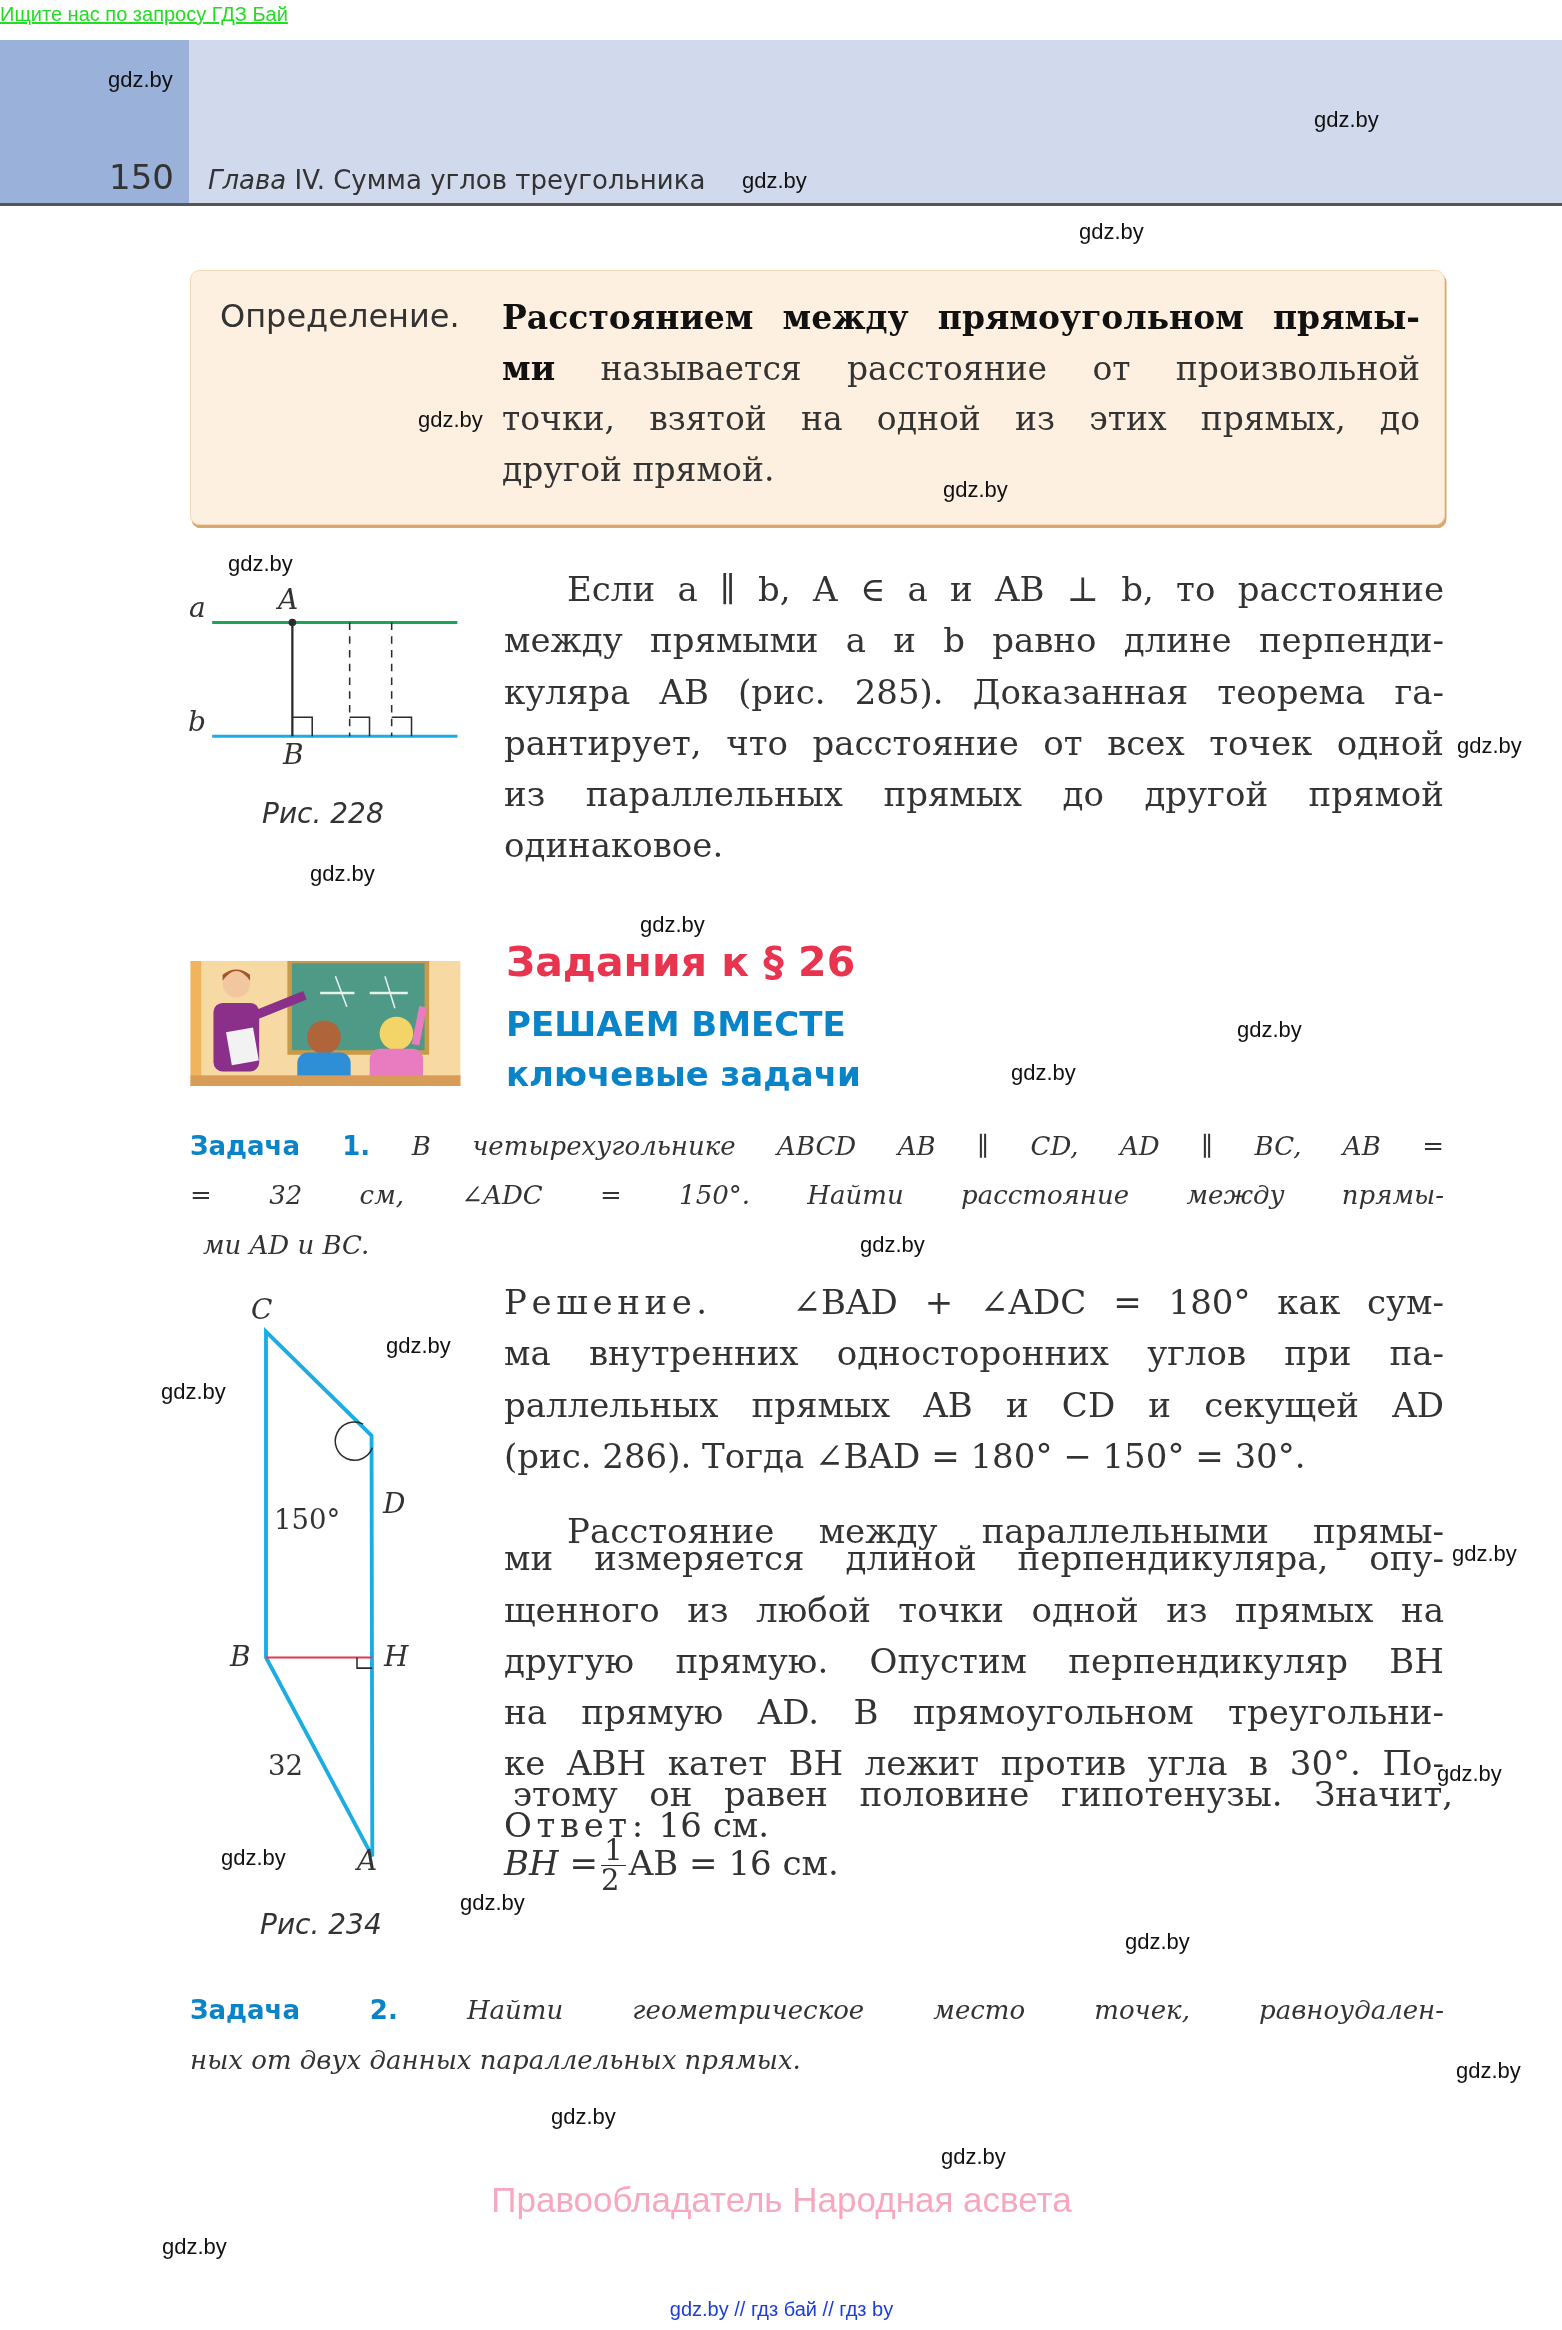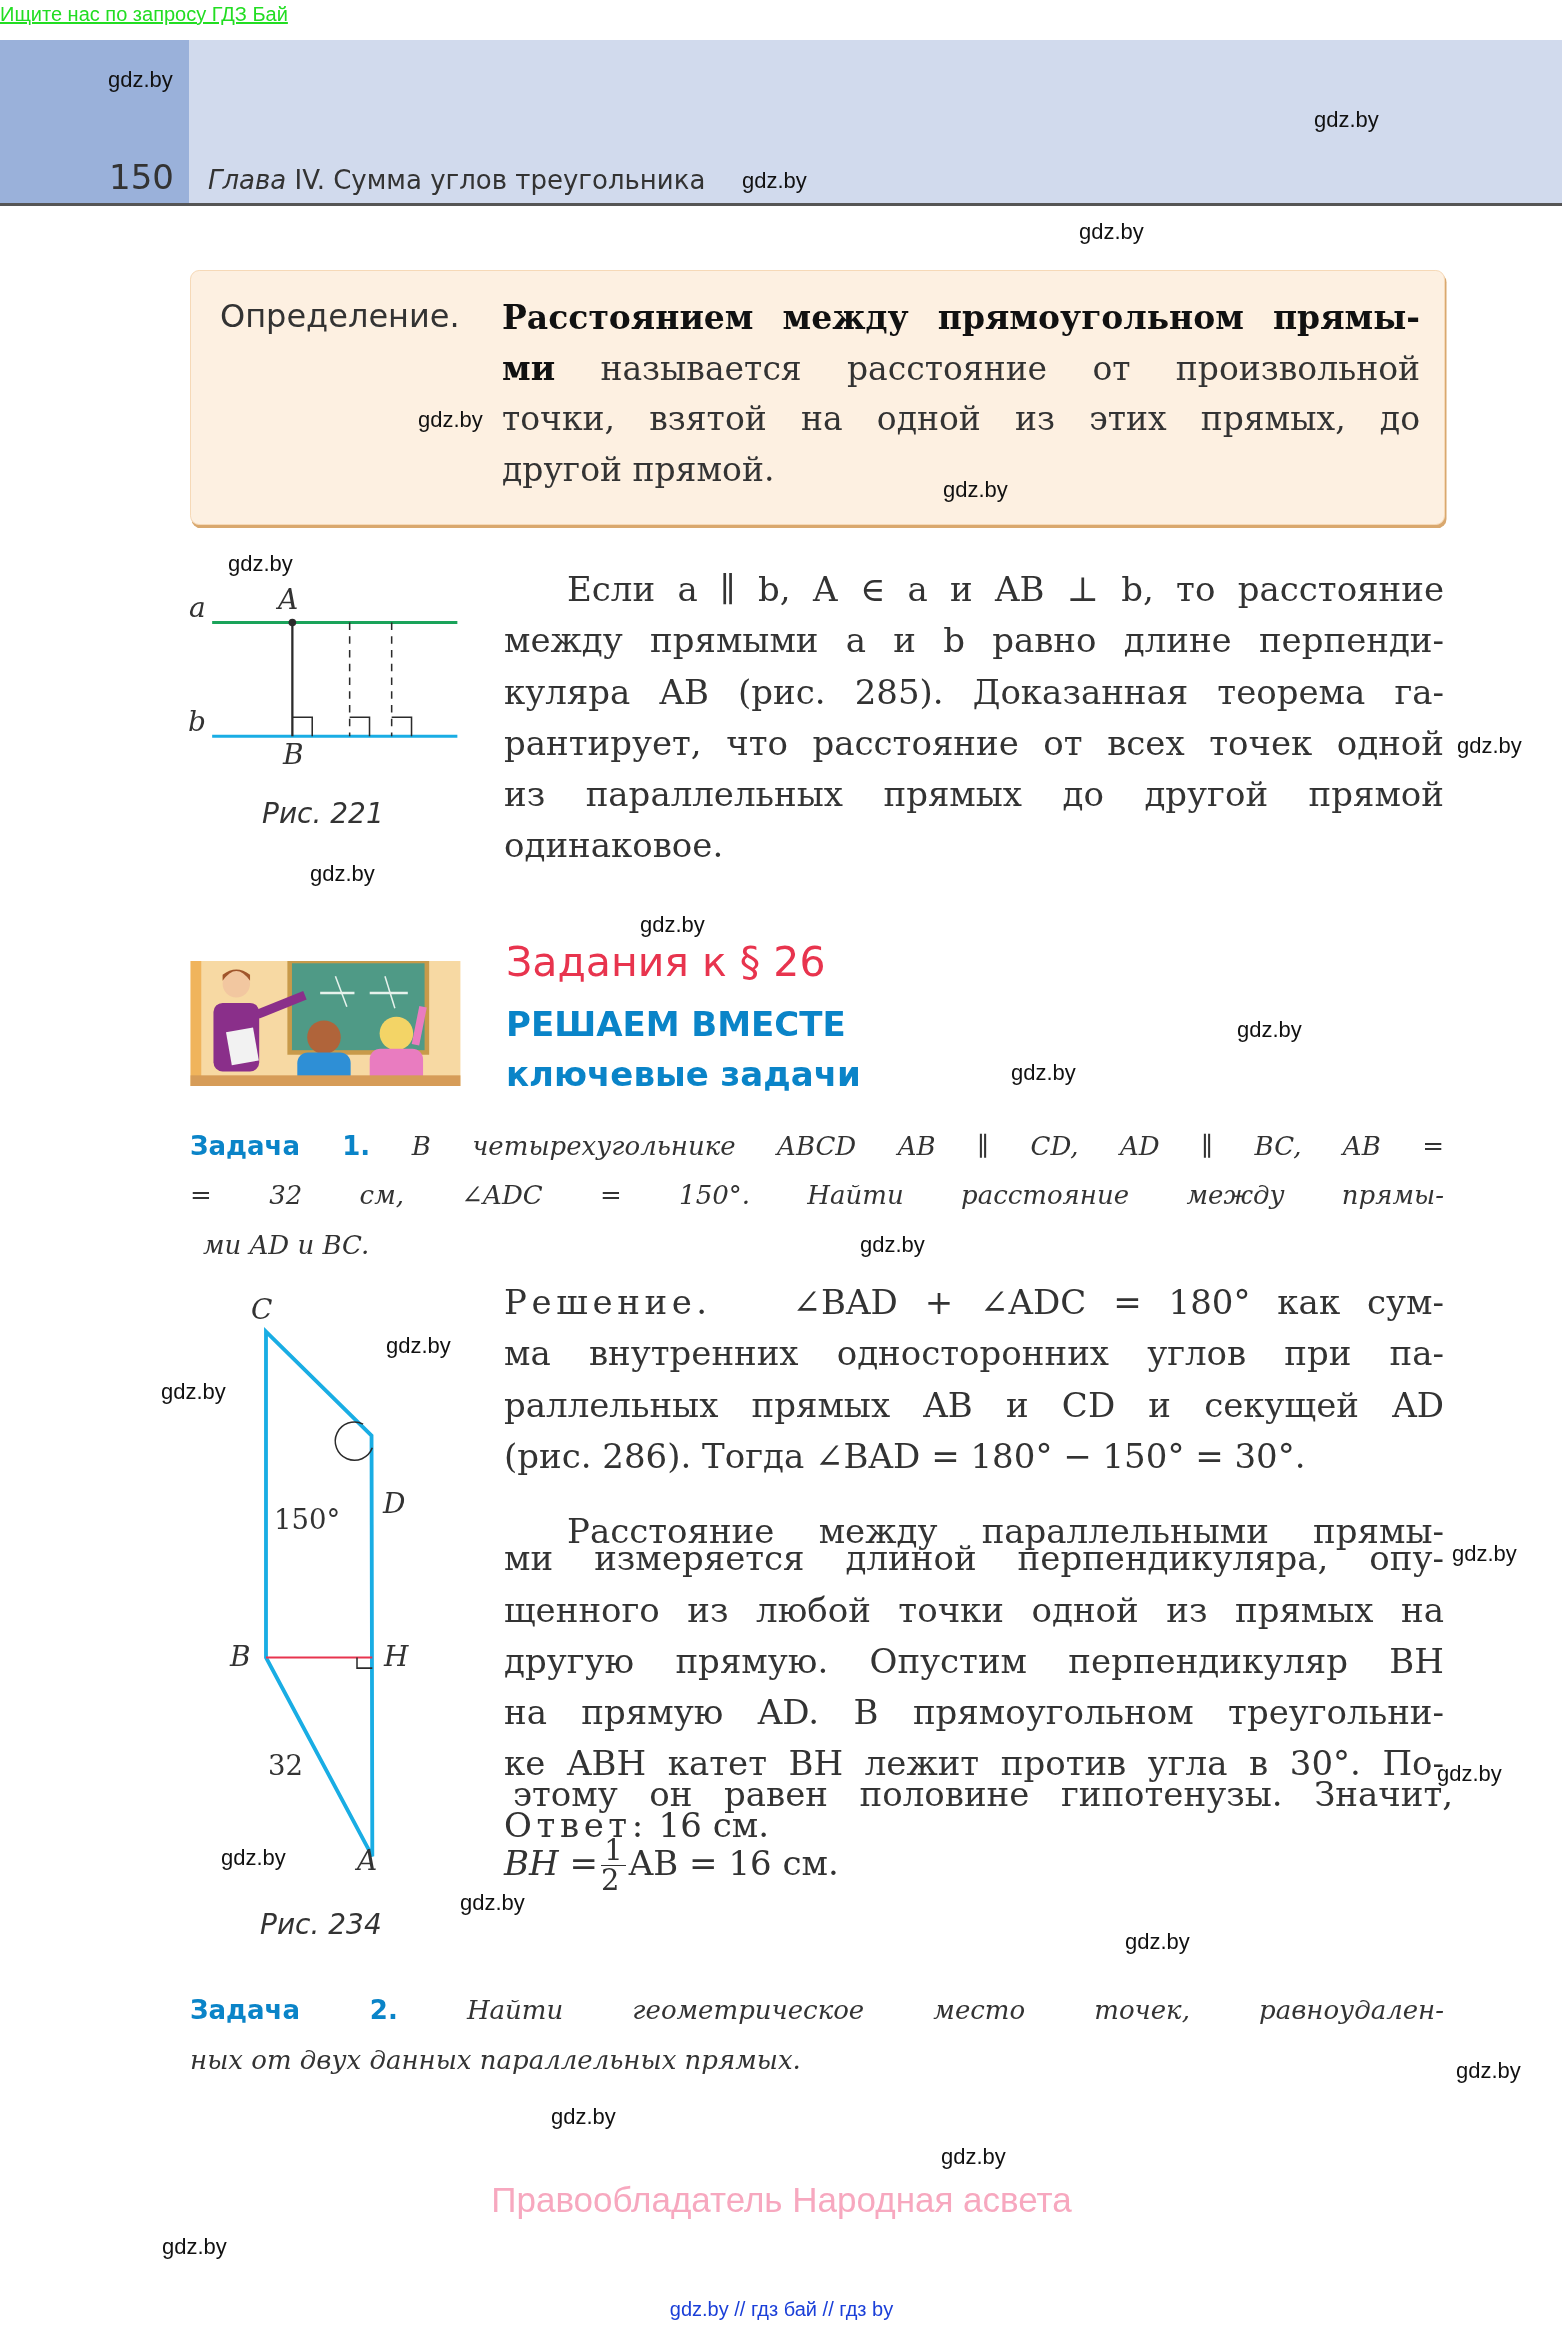--- a/index.html
+++ b/index.html
@@ -23,21 +23,21 @@
   .def-line { position:absolute; left:502px; font-size:33px; color:#333; white-space:nowrap; width:918px; text-align:justify; text-align-last:justify; }
   .def-line b { color:#111; }
 
   .para-line { position:absolute; left:504px; width:940px; font-size:34px; color:#333; white-space:nowrap; text-align:justify; text-align-last:justify; }
   .para-line.last { text-align-last:left; }
   .para-line i, .sol-line i, .task-line i { font-style:italic; }
 
   .fig-caption { position:absolute; font-family:"DejaVu Sans", sans-serif; font-style:italic; font-size:28px; color:#333; white-space:nowrap; }
   .fig-label { position:absolute; font-family:"DejaVu Serif", serif; font-style:italic; font-size:28px; color:#333; }
 
-  .tasks-title { position:absolute; left:506px; top:938px; font-family:"DejaVu Sans", sans-serif; font-weight:normal; font-size:41px; color:#e8344e; }
+  .tasks-title { position:absolute; left:506px; top:938px; font-family:"DejaVu Sans", sans-serif; font-weight:bold; font-size:41px; color:#e8344e; }
   .tasks-sub1 { position:absolute; left:506px; top:1004px; font-family:"DejaVu Sans", sans-serif; font-weight:bold; font-size:34px; color:#0a84c8; }
   .tasks-sub2 { position:absolute; left:506px; top:1054px; font-family:"DejaVu Sans", sans-serif; font-weight:bold; font-size:34px; color:#0a84c8; }
 
   .task-line { position:absolute; left:190px; width:1254px; font-size:26px; font-style:italic; color:#333; white-space:nowrap; text-align:justify; text-align-last:justify; }
   .task-line.last { text-align-last:left; }
   .task-label { font-family:"DejaVu Sans", sans-serif; font-weight:bold; font-style:normal; color:#0a84c8; }
 
   .sol-line { position:absolute; left:504px; width:940px; font-size:34px; color:#333; white-space:nowrap; text-align:justify; text-align-last:justify; }
   .sol-line.last { text-align-last:left; }
   .spaced { letter-spacing:4.6px; }
@@ -75,21 +75,21 @@
   <polyline points="134,178 160,178 160,203" fill="none" stroke="#2b2b2b" stroke-width="2"></polyline>
   <line x1="209" y1="54" x2="209" y2="203" stroke="#2b2b2b" stroke-width="2" stroke-dasharray="10,8"></line>
   <polyline points="209,178 235,178 235,203" fill="none" stroke="#2b2b2b" stroke-width="2"></polyline>
   <line x1="264" y1="54" x2="264" y2="203" stroke="#2b2b2b" stroke-width="2" stroke-dasharray="10,8"></line>
   <polyline points="264,178 290,178 290,203" fill="none" stroke="#2b2b2b" stroke-width="2"></polyline>
 </svg>
 <div class="fig-label" style="left:189px; top:591px;">a</div>
 <div class="fig-label" style="left:278px; top:583px;">A</div>
 <div class="fig-label" style="left:188px; top:705px;">b</div>
 <div class="fig-label" style="left:283px; top:738px;">B</div>
-<div class="fig-caption" style="left:262px; top:797px;">Рис. 221</div>
+<div class="fig-caption" style="left:262px; top:797px;">Рис. 228</div>
 
 <div class="para-line" style="top:569px; padding-left:63px; width:877px;">Если a ∥ b, A ∈ a и AB ⊥ b, то расстояние</div>
 <div class="para-line" style="top:620px;">между прямыми a и b равно длине перпенди-</div>
 <div class="para-line" style="top:672px;">куляра AB (рис. 285). Доказанная теорема га-</div>
 <div class="para-line" style="top:723px;">рантирует, что расстояние от всех точек одной</div>
 <div class="para-line" style="top:774px;">из параллельных прямых до другой прямой</div>
 <div class="para-line last" style="top:825px;">одинаковое.</div>
 
 <svg class="abs" style="left:190px; top:961px;" width="271" height="125" viewBox="0 0 354 164">
   <rect x="0" y="0" width="354" height="164" fill="#f7d9a3"></rect>

